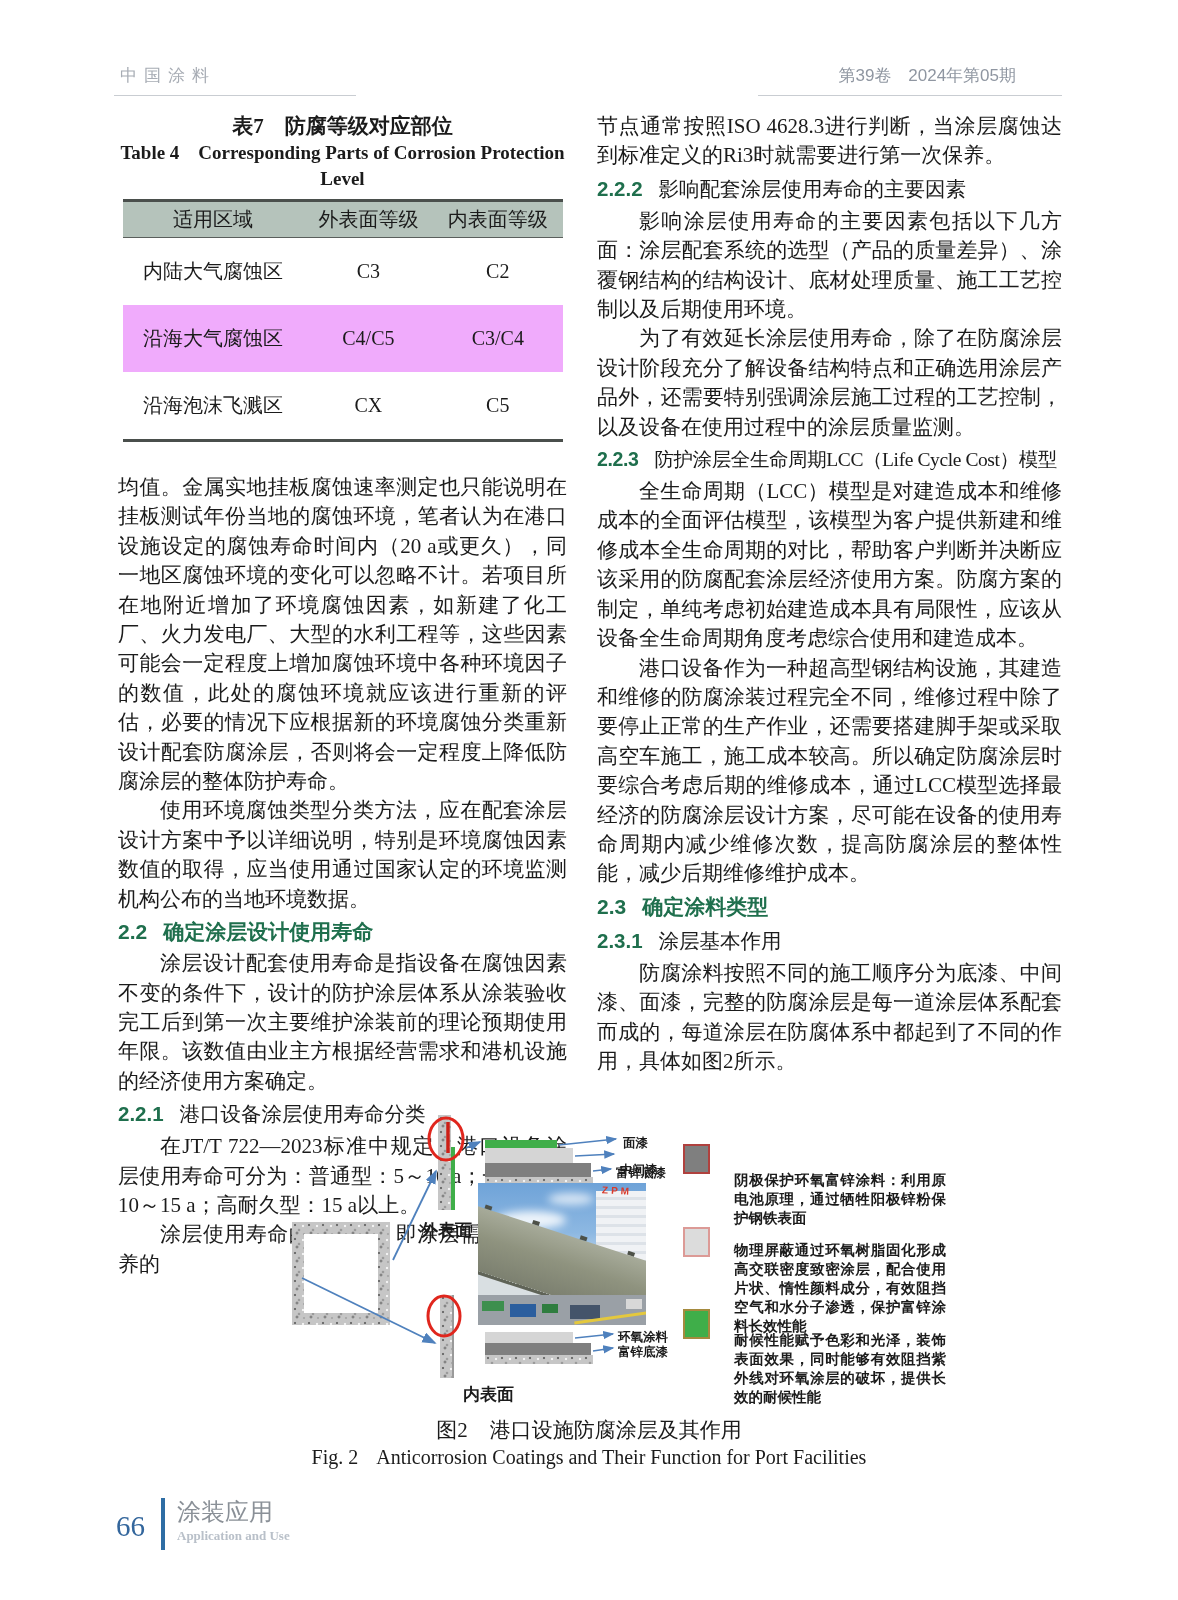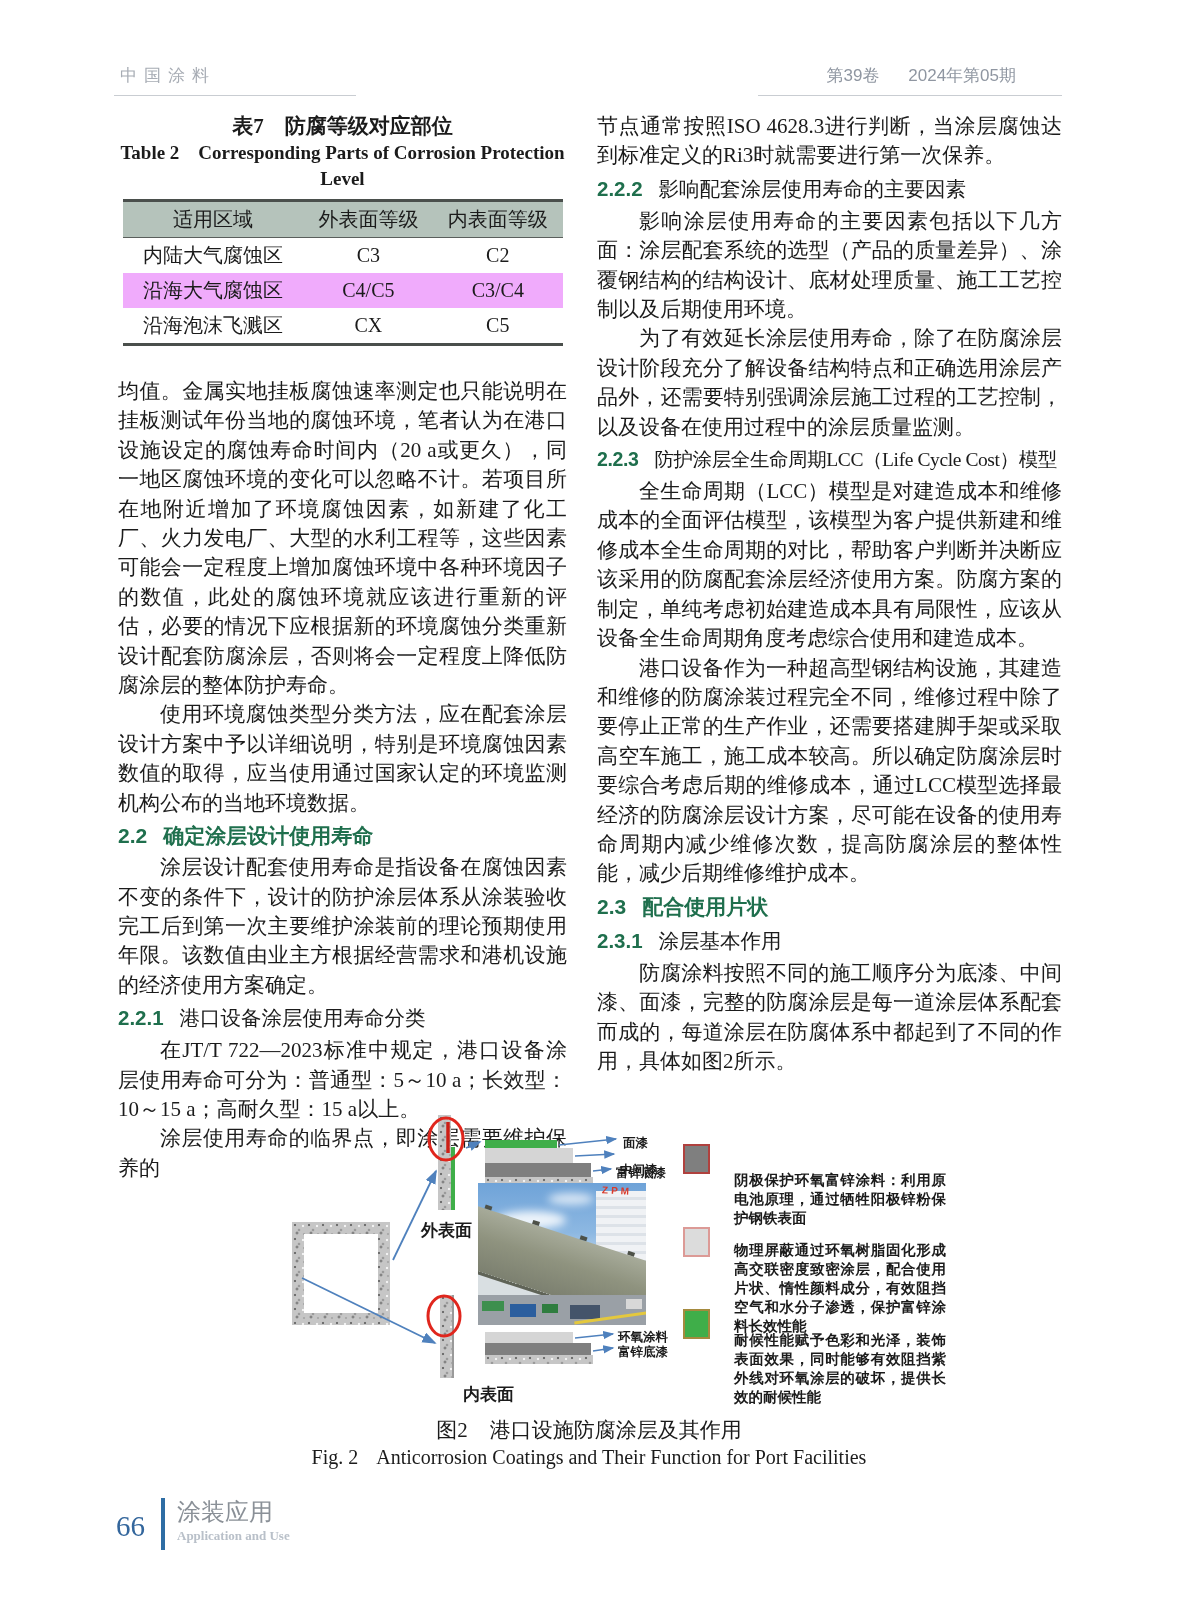--- a/index.html
+++ b/index.html
@@ -4,21 +4,21 @@
 <style>
   html,body{margin:0;padding:0;background:#ffffff;}
   .page{position:relative;width:1134px;height:1600px;background:#ffffff;
         font-family:"Liberation Serif","DejaVu Serif",serif;color:#1b1b1b;overflow:hidden;}
 
   
   .runhead-left{position:absolute;left:120px;top:64px;font-size:17px;color:#a7acb4;
                 letter-spacing:7px;font-family:"Liberation Sans",sans-serif;}
   .runhead-right{position:absolute;right:118px;top:64px;font-size:17px;color:#8f96a1;
                  font-family:"Liberation Sans",sans-serif;}
-  .runhead-right span{margin-left:24px;}
+  .runhead-right span{margin-left:12px;}
   .headrule{position:absolute;top:95px;height:1px;background:#c9cdd2;}
   .headrule.l{left:114px;width:242px;}
   .headrule.r{left:758px;width:304px;}
 
   
   .col{position:absolute;top:112px;}
   .col-left{left:118px;width:449px;}
   .col-right{left:597px;width:465px;}
   .pbody{margin:0;text-align:justify;text-indent:2em;font-size:21px;line-height:29.4px;}
   .pbody.noindent{text-indent:0;}
@@ -32,21 +32,21 @@
   .h3.tight{font-size:19.5px;letter-spacing:-0.4px;white-space:nowrap;}
 
   
   .tablock{margin-bottom:31px;}
   .t-zh{text-align:center;font-weight:bold;font-size:21px;}
   .t-en{text-align:center;font-weight:bold;font-size:19px;line-height:26px;}
   table.tbl{width:440px;margin:7px auto 0;border-collapse:collapse;font-size:20px;
             border-top:3px solid #4a4f4c;border-bottom:3px solid #4a4f4c;}
   table.tbl th{background:#b5c3bb;font-weight:normal;padding:4px 0;
                border-bottom:1.5px solid #5a5f5c;}
-  table.tbl td{padding:4px 0;text-align:center;}
+  table.tbl td{padding:20px 0;text-align:center;}
   tr.stripe td{background:#f0abfc;}
 
   
   .figure{position:absolute;left:278px;top:1095px;width:690px;height:318px;}
   .fig-abs{position:absolute;}
   .speckle{background-color:#c6c6c6;background-image:
     radial-gradient(circle at 3px 3px,#6f6f6f 1px,transparent 1.6px),
     radial-gradient(circle at 7px 8px,#9b9b9b 1px,transparent 1.7px),
     radial-gradient(circle at 11px 4px,#f2f2f2 1px,transparent 1.6px),
     radial-gradient(circle at 5px 11px,#848484 1.1px,transparent 1.8px),
@@ -123,21 +123,21 @@
   <div class="runhead-right">
     <span>第39卷</span>
     <span>2024年第05期</span>
   </div>
   <div class="headrule l"></div>
   <div class="headrule r"></div>
 
   <div class="col col-left">
     <div class="tablock">
       <div class="t-zh">表7　防腐等级对应部位</div>
-      <div class="t-en">Table 2　Corresponding Parts of Corrosion Protection</div>
+      <div class="t-en">Table 4　Corresponding Parts of Corrosion Protection</div>
       <div class="t-en">Level</div>
       <table class="tbl">
         <thead>
           <tr>
             <th>适用区域</th>
             <th>外表面等级</th>
             <th>内表面等级</th>
           </tr>
         </thead>
         <tbody>
@@ -179,21 +179,21 @@
       <span class="num">2.2.2</span><span class="txt">影响配套涂层使用寿命的主要因素</span>
     </div>
     <p class="pbody">影响涂层使用寿命的主要因素包括以下几方面：涂层配套系统的选型（产品的质量差异）、涂覆钢结构的结构设计、底材处理质量、施工工艺控制以及后期使用环境。</p>
     <p class="pbody">为了有效延长涂层使用寿命，除了在防腐涂层设计阶段充分了解设备结构特点和正确选用涂层产品外，还需要特别强调涂层施工过程的工艺控制，以及设备在使用过程中的涂层质量监测。</p>
     <div class="h3 tight">
       <span class="num">2.2.3</span><span class="txt">防护涂层全生命周期LCC（Life Cycle Cost）模型</span>
     </div>
     <p class="pbody">全生命周期（LCC）模型是对建造成本和维修成本的全面评估模型，该模型为客户提供新建和维修成本全生命周期的对比，帮助客户判断并决断应该采用的防腐配套涂层经济使用方案。防腐方案的制定，单纯考虑初始建造成本具有局限性，应该从设备全生命周期角度考虑综合使用和建造成本。</p>
     <p class="pbody">港口设备作为一种超高型钢结构设施，其建造和维修的防腐涂装过程完全不同，维修过程中除了要停止正常的生产作业，还需要搭建脚手架或采取高空车施工，施工成本较高。所以确定防腐涂层时要综合考虑后期的维修成本，通过LCC模型选择最经济的防腐涂层设计方案，尽可能在设备的使用寿命周期内减少维修次数，提高防腐涂层的整体性能，减少后期维修维护成本。</p>
     <div class="h2">
-      <span class="num">2.3</span><span>配合使用片状</span>
+      <span class="num">2.3</span><span>确定涂料类型</span>
     </div>
     <div class="h3">
       <span class="num">2.3.1</span><span class="txt">涂层基本作用</span>
     </div>
     <p class="pbody">防腐涂料按照不同的施工顺序分为底漆、中间漆、面漆，完整的防腐涂层是每一道涂层体系配套而成的，每道涂层在防腐体系中都起到了不同的作用，具体如图2所示。</p>
   </div>
 
   <div class="figure">
 
     <div class="fig-abs speckle tube">

